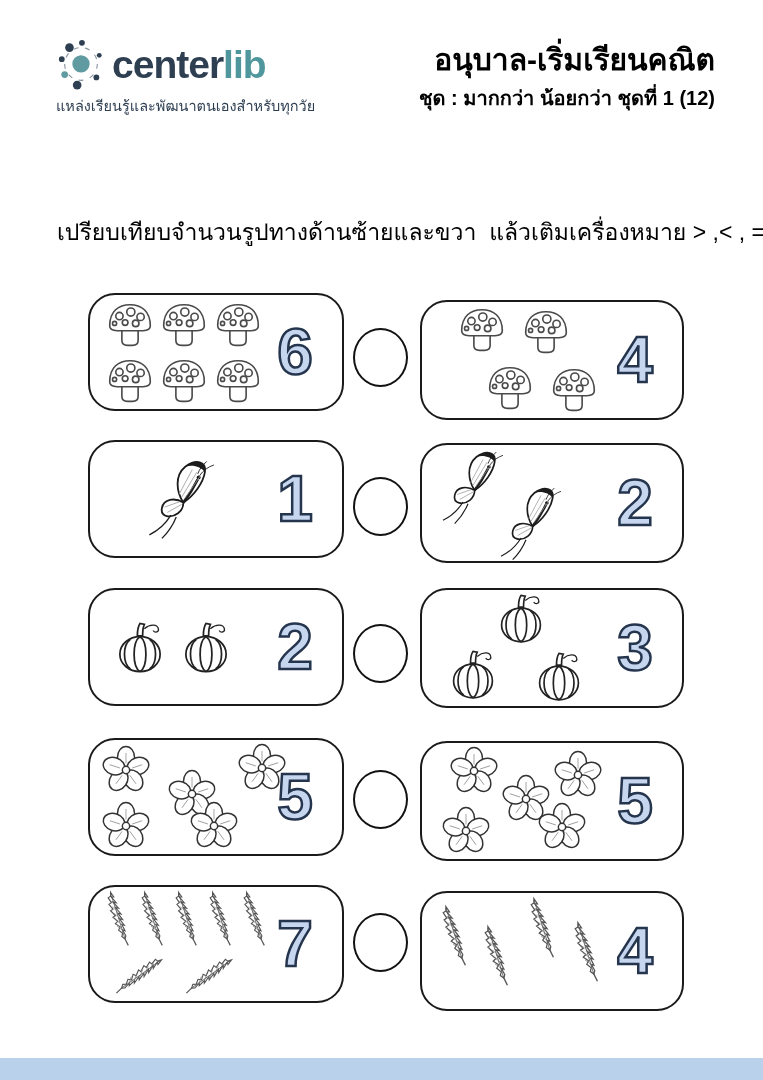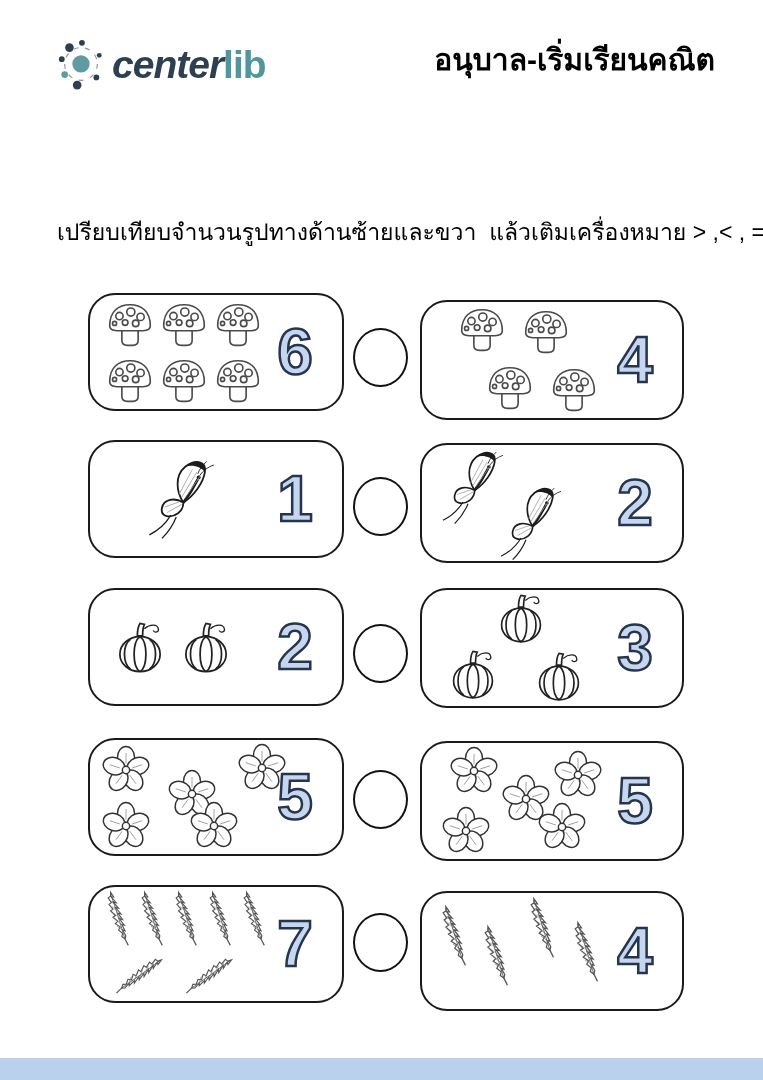--- a/index.html
+++ b/index.html
@@ -4,21 +4,21 @@
 <style>
   html,body{margin:0;padding:0;background:#fff;}
   .page{position:relative;width:763px;height:1080px;background:#ffffff;overflow:hidden;
         font-family:"Liberation Sans","DejaVu Sans",sans-serif;color:#000;}
 
   
   .logo-block{position:absolute;left:56px;top:38px;width:300px;}
   .logo-row{display:flex;align-items:center;gap:6px;}
   .logo-mark{width:50px;height:52px;flex:0 0 auto;}
   .brand{font-size:39px;font-weight:700;letter-spacing:-1px;line-height:1;}
-  .brand .b1{color:#2e3f52;font-style:italic;}
+  .brand .b1{color:#2e3f52;}
   .brand .b2{color:#4f979c;}
   .tagline{margin-top:4px;font-size:14.5px;color:#2e3f52;}
 
   .title-block{position:absolute;right:48px;top:42px;text-align:right;width:360px;}
   .sheet-title{font-size:30px;font-weight:700;line-height:1.2;}
   .sheet-subtitle{font-size:20px;font-weight:600;margin-top:4px;}
 
   
   .name-line{position:absolute;left:60px;top:158px;font-size:24px;}
   .instruction{position:absolute;left:57px;top:214px;font-size:23px;white-space:pre;}
@@ -96,24 +96,26 @@
           <circle cx="27" cy="5" r="3" fill="#2e3f52"></circle>
           <circle cx="6" cy="22" r="3" fill="#2e3f52"></circle>
           <circle cx="9" cy="38" r="3.5" fill="#5f9ba1"></circle>
           <circle cx="22" cy="49" r="4.5" fill="#2e3f52"></circle>
           <circle cx="42" cy="41" r="3" fill="#2e3f52"></circle>
           <circle cx="45" cy="18" r="2.5" fill="#2e3f52"></circle>
         </svg>
       </span>
       <span class="brand"><span class="b1" style="color: rgb(46, 63, 82);">center</span><span class="b2" style="color: rgb(79, 151, 156);">lib</span></span>
     </div>
+    <div class="tagline">แหล่งเรียนรู้และพัฒนาตนเองสำหรับทุกวัย</div>
   </div>
 
   <div class="title-block">
     <div class="sheet-title">อนุบาล-เริ่มเรียนคณิต</div>
+    <div class="sheet-subtitle">ชุด : มากกว่า น้อยกว่า ชุดที่ 1 (12)</div>
   </div>
 
   <div class="instruction">เปรียบเทียบจำนวนรูปทางด้านซ้ายและขวา  แล้วเติมเครื่องหมาย &gt; ,&lt; , =</div>
 
   <div id="rows">
       <div class="row" style="top: 293px;">
         <div class="card left">
           <div class="icons cell-m6">
             <span class="ic">
               <svg viewBox="0 0 64 64" fill="none" stroke="#4a4a4a" stroke-width="2">

